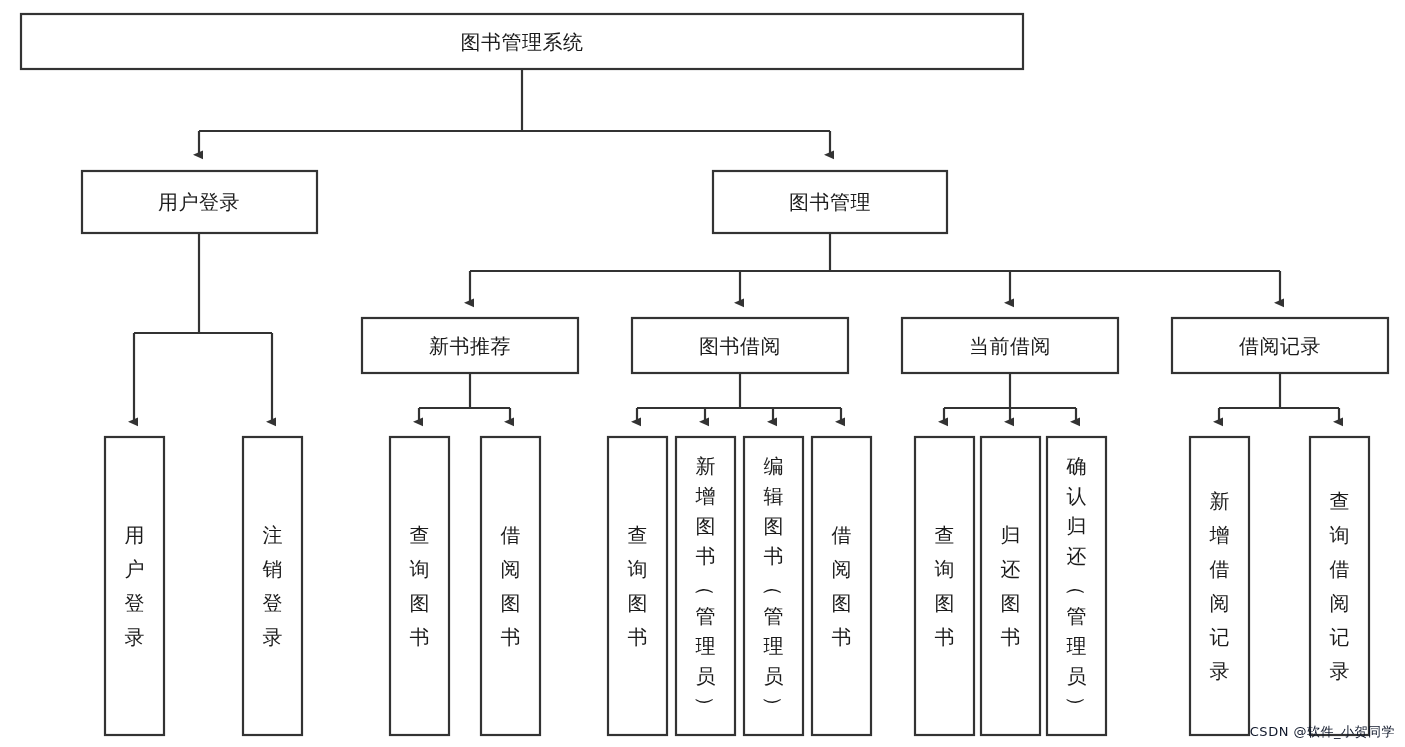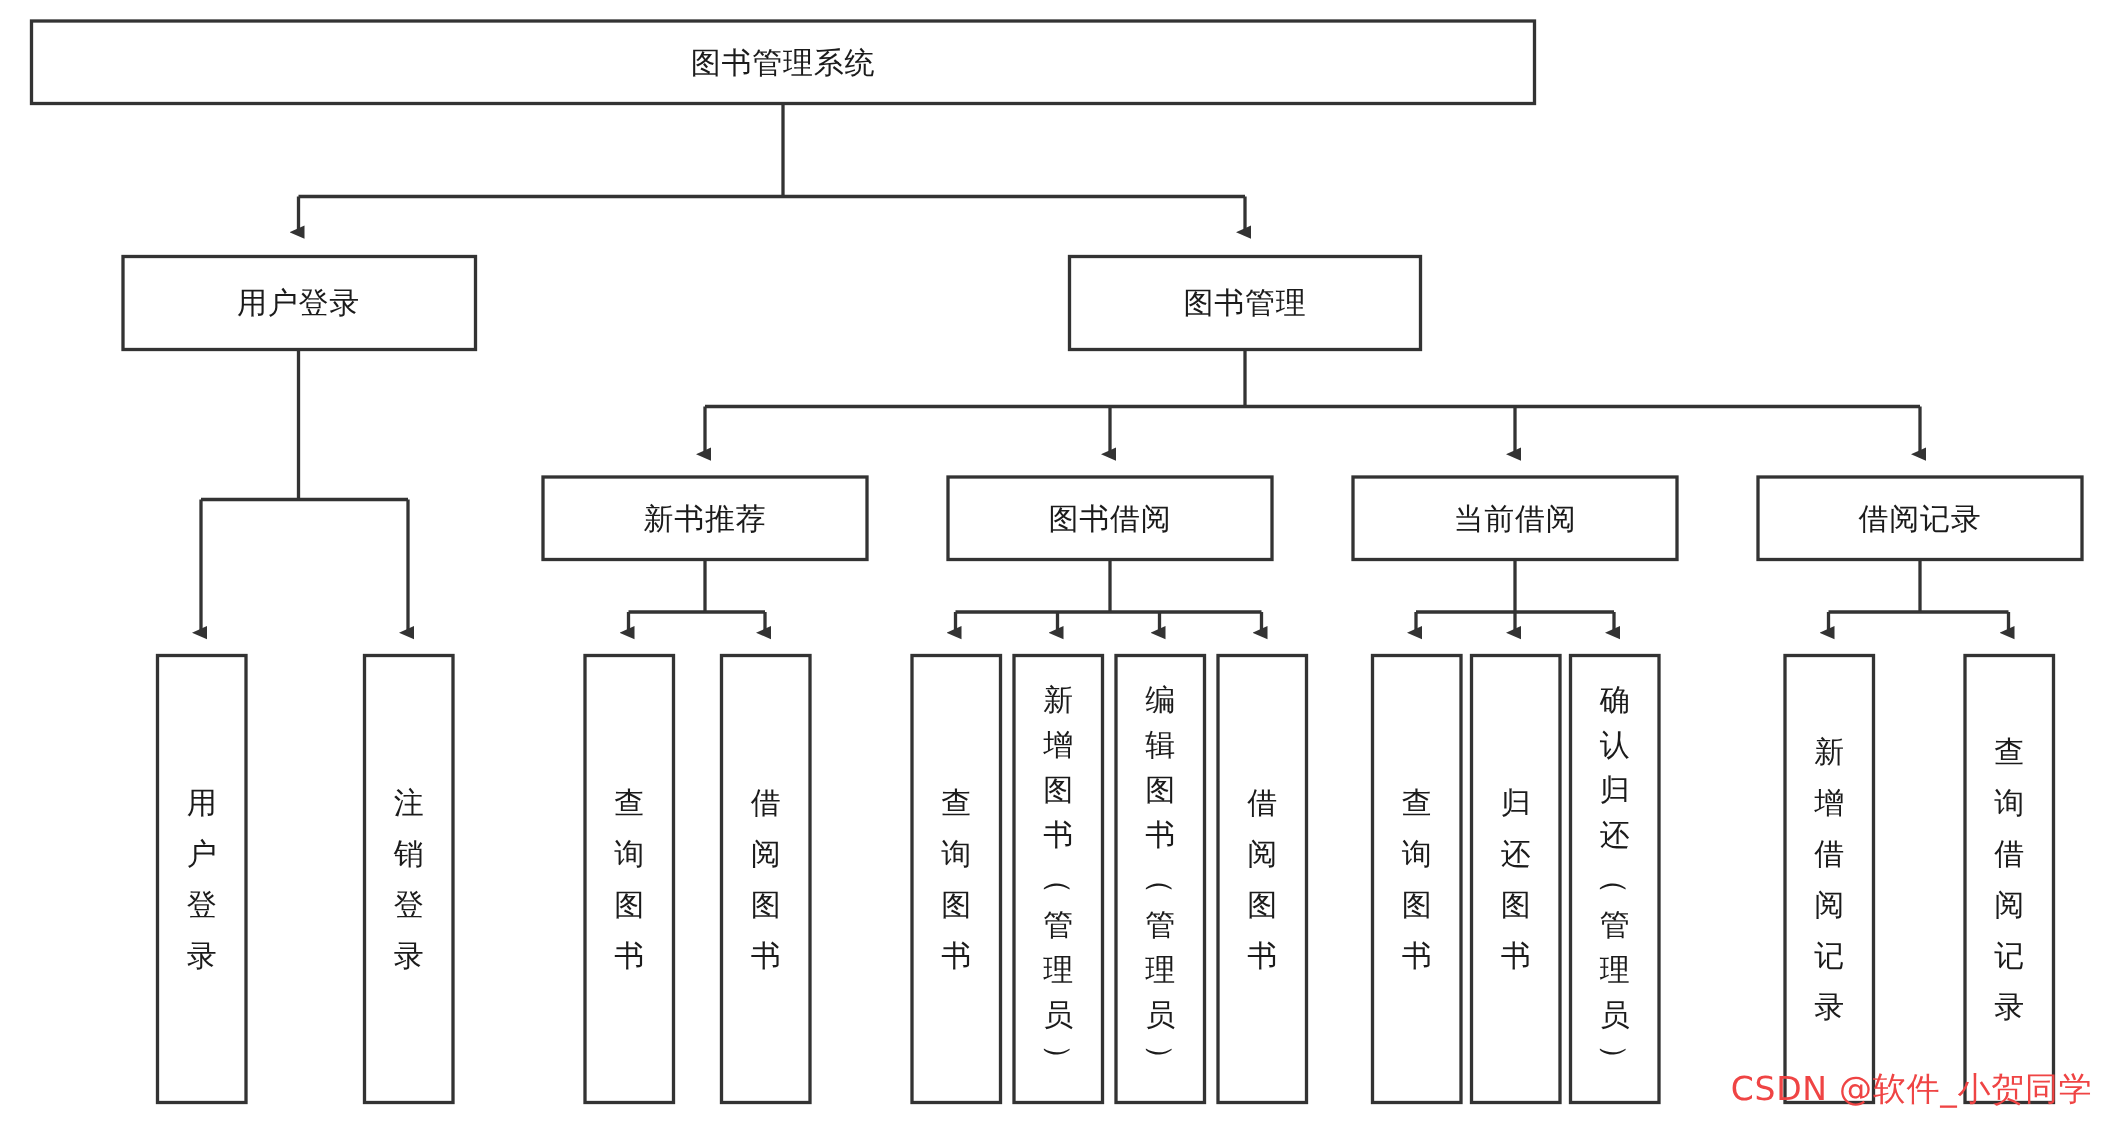--- a/index.html
+++ b/index.html
@@ -66,22 +66,22 @@
   }
   .arrow-head {
     fill: #333333;
     stroke: none;
   }
   #watermark {
     position: absolute;
     right: 10px;
     bottom: 6px;
     font-family: "DejaVu Sans", "Liberation Sans", sans-serif;
-    font-size: 22px;
-    color: #ef4444;
+    font-size: 13px;
+    color: #0f172a;
     white-space: nowrap;
     letter-spacing: 0.5px;
     text-align: right;
   }
 </style>
 </head>
 <body>
 
 <div id="diagram-root">
 

